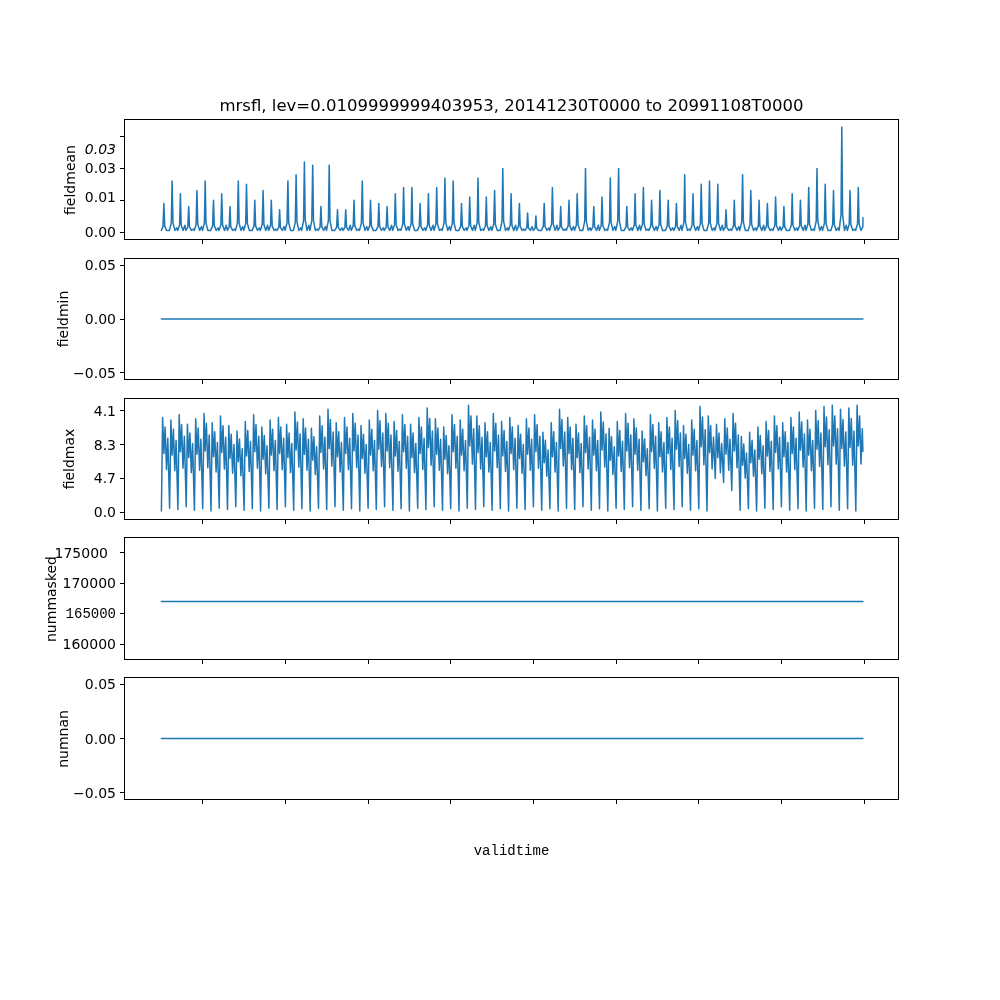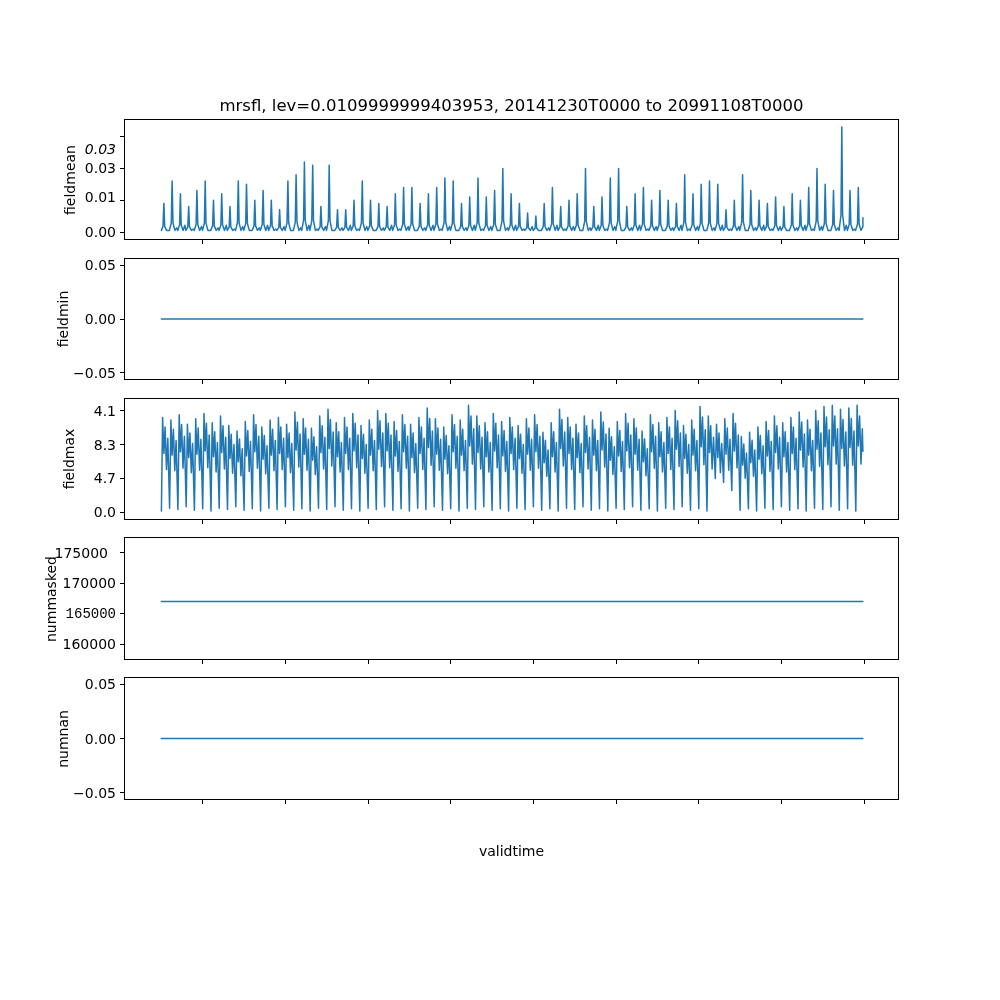--- a/index.html
+++ b/index.html
@@ -6,21 +6,21 @@
   body{width:1000px;height:1000px;font-family:"DejaVu Sans","Liberation Sans",sans-serif;color:#000;}
   .fig{position:relative;width:1000px;height:1000px;background:#fff;overflow:hidden;}
   .fig-title{position:absolute;left:124px;width:775px;top:96px;text-align:center;font-size:16.5px;white-space:nowrap;}
   .subplot{position:absolute;left:0;top:0;width:0;height:0;}
   .axes-box{position:absolute;background:#fff;border:1px solid #000;box-sizing:border-box;}
   .axes-box svg{display:block;position:absolute;left:0;top:0;}
   .ytick-label{position:absolute;font-size:14px;white-space:nowrap;transform:translate(-100%,-50%);}
   .ytick-mark{position:absolute;width:4px;height:1px;background:#000;}
   .xtick-mark{position:absolute;width:1px;height:4px;background:#000;}
   .ylabel{position:absolute;font-size:14px;white-space:nowrap;transform:translate(-50%,-50%) rotate(-90deg);}
-  .xlabel{position:absolute;left:124px;width:775px;top:843px;text-align:center;font-size:14px;}
+  .xlabel{position:absolute;left:124px;width:775px;top:843px;text-align:center;font-size:14px;font-family:Liberation Mono, monospace;}
 </style>
 </head>
 <body>
 
 <div class="fig">
   <div class="fig-title">mrsfl, lev=0.0109999999403953, 20141230T0000 to 20991108T0000</div>
 
   <div class="subplot">
     <div class="ylabel" style="left: 70px; top: 179.5px;">fieldmean</div>
     <div class="axes-box" style="left: 124px; top: 119px; width: 775px; height: 121px;">

